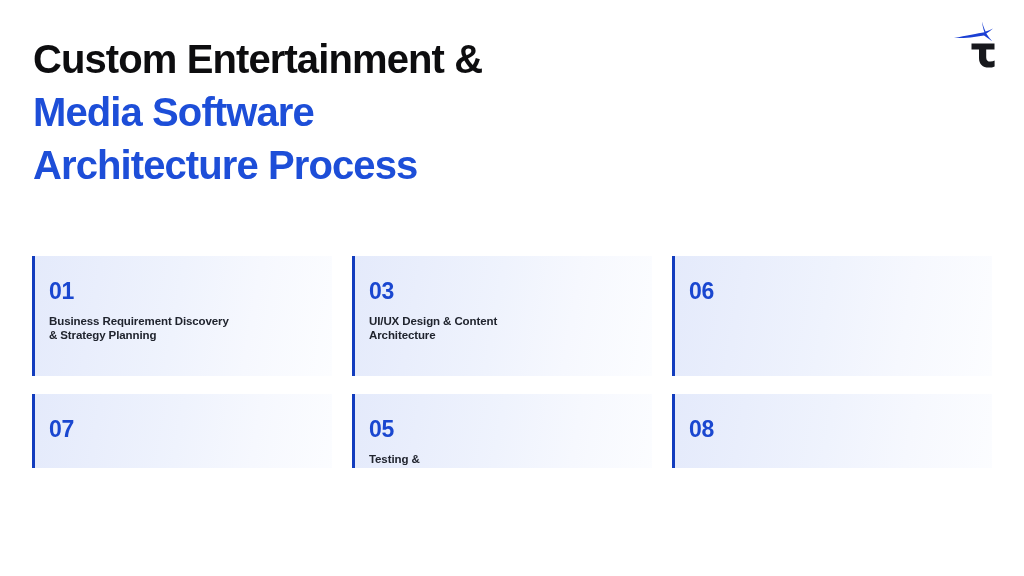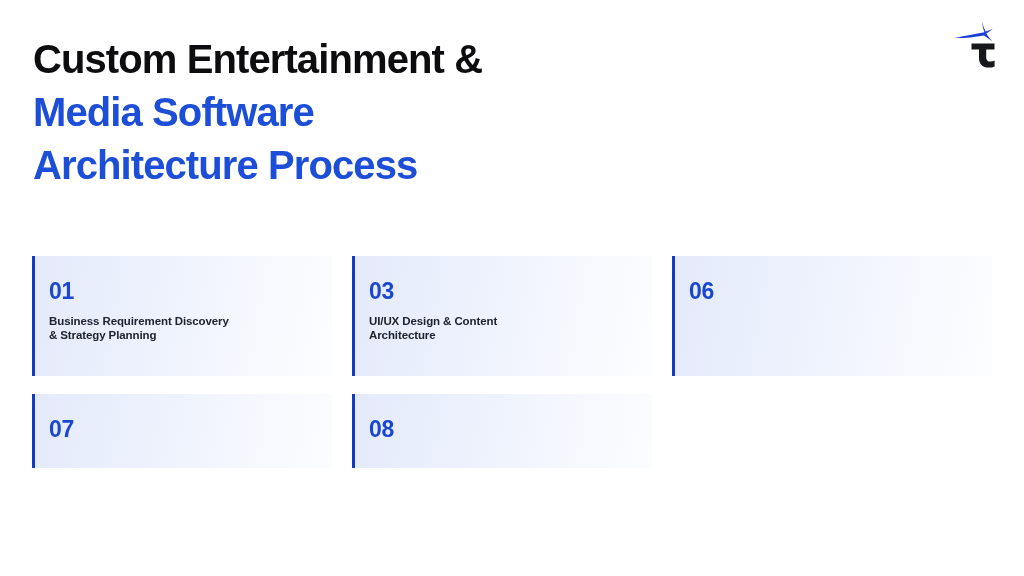--- a/index.html
+++ b/index.html
@@ -137,20 +137,26 @@
     <div class="card">
       <span class="bar"></span>
       <span class="num">06</span>
     </div>
 
     <div class="card">
       <span class="bar"></span>
       <span class="num">07</span>
     </div>
 
+    <div class="card">
+      <span class="bar"></span>
+      <span class="num">05</span>
+      <span class="desc">Testing &amp;
+Quality Assurance</span>
+    </div>
 
     <div class="card">
       <span class="bar"></span>
       <span class="num">08</span>
     </div>
 
   </div>
 </div>
 
 </body></html>

